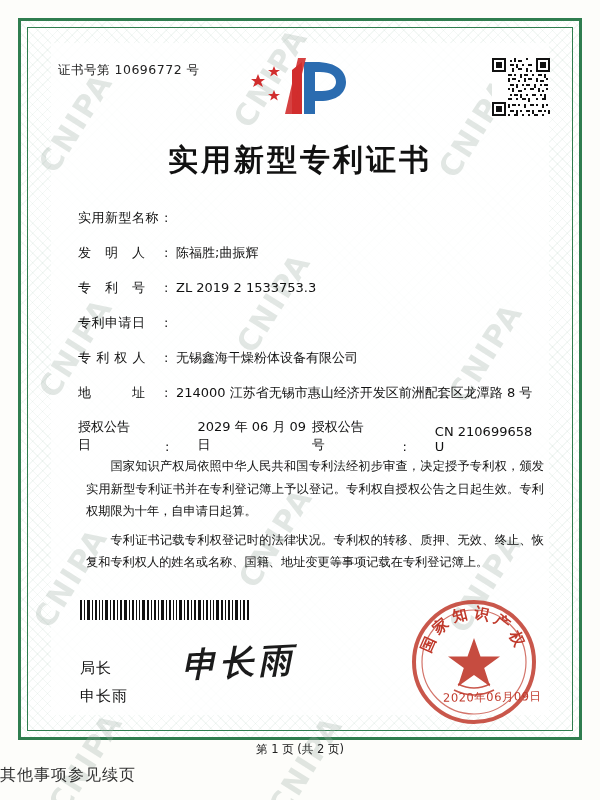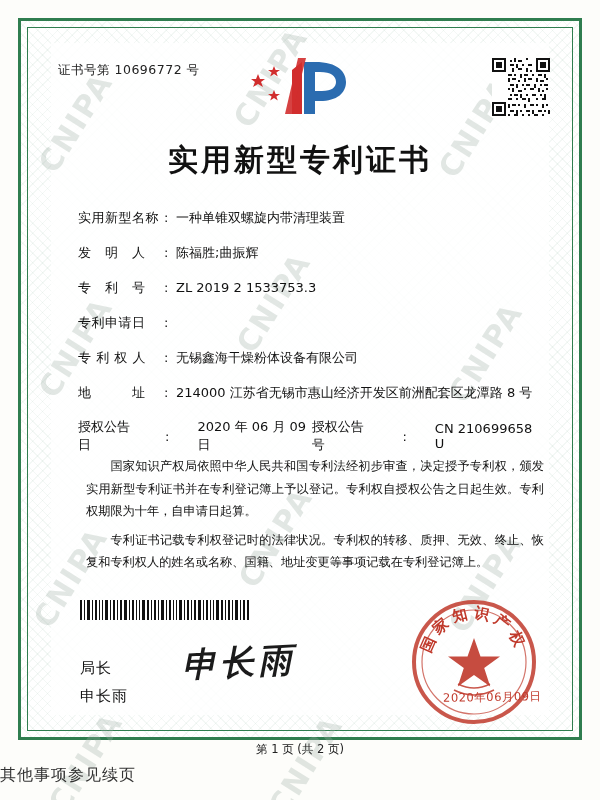--- a/index.html
+++ b/index.html
@@ -129,21 +129,21 @@
   }
   .row-split {
     display: flex;
     align-items: flex-start;
     margin-bottom: 15.5px;
     font-size: 13px;
     color: #111;
   }
   .row-split .half {
     display: flex;
-    align-items: center;
+    align-items: flex-end;
     gap: 28px;
   }
   .row-split .half.first { width: 240px; }
 
   
   .paras {
     position: absolute;
     left: 78px;
     right: 56px;
     top: 455px;
@@ -365,21 +365,20 @@
       </g>
     </svg>
   </div>
 
   <div class="title">实用新型专利证书</div>
 
   <div class="fields" id="field-list">
       <div class="row">
         <div class="lbl wide">实用新型名称</div>
         <div class="colon">:</div>
-        <div class="val">一种单锥双螺旋内带清理装置</div>
       </div>
       <div class="row">
         <div class="lbl wide">发　明　人</div>
         <div class="colon">:</div>
         <div class="val">陈福胜;曲振辉</div>
       </div>
       <div class="row">
         <div class="lbl wide">专　利　号</div>
         <div class="colon">:</div>
         <div class="val">ZL 2019 2 1533753.3</div>
@@ -395,21 +394,21 @@
       </div>
       <div class="row">
         <div class="lbl wide">地　　　址</div>
         <div class="colon">:</div>
         <div class="val">214000 江苏省无锡市惠山经济开发区前洲配套区龙潭路 8 号</div>
       </div>
       <div class="row-split">
         <div class="half first">
           <div class="lbl">授权公告日</div>
           <div class="colon">:</div>
-          <div>2020 年 06 月 09 日</div>
+          <div>2029 年 06 月 09 日</div>
         </div>
         <div class="half">
           <div class="lbl">授权公告号</div>
           <div class="colon">:</div>
           <div>CN 210699658 U</div>
         </div>
       </div>
     </div>
 
   <div class="paras" id="paragraph-list">

